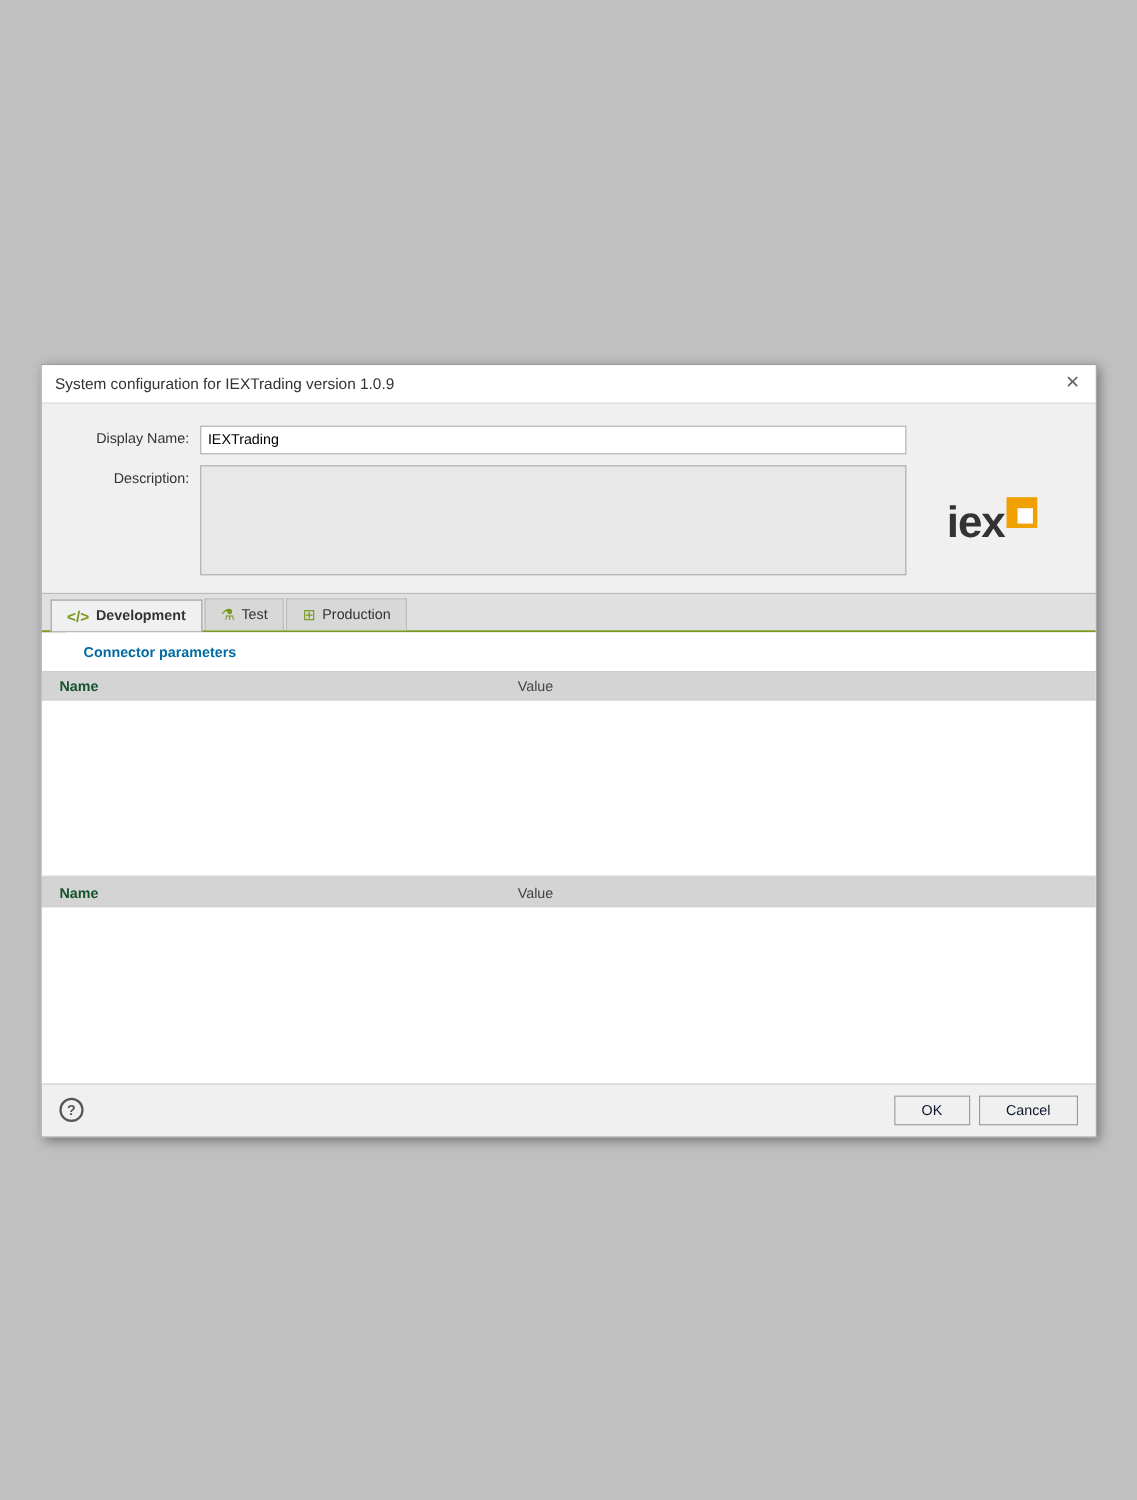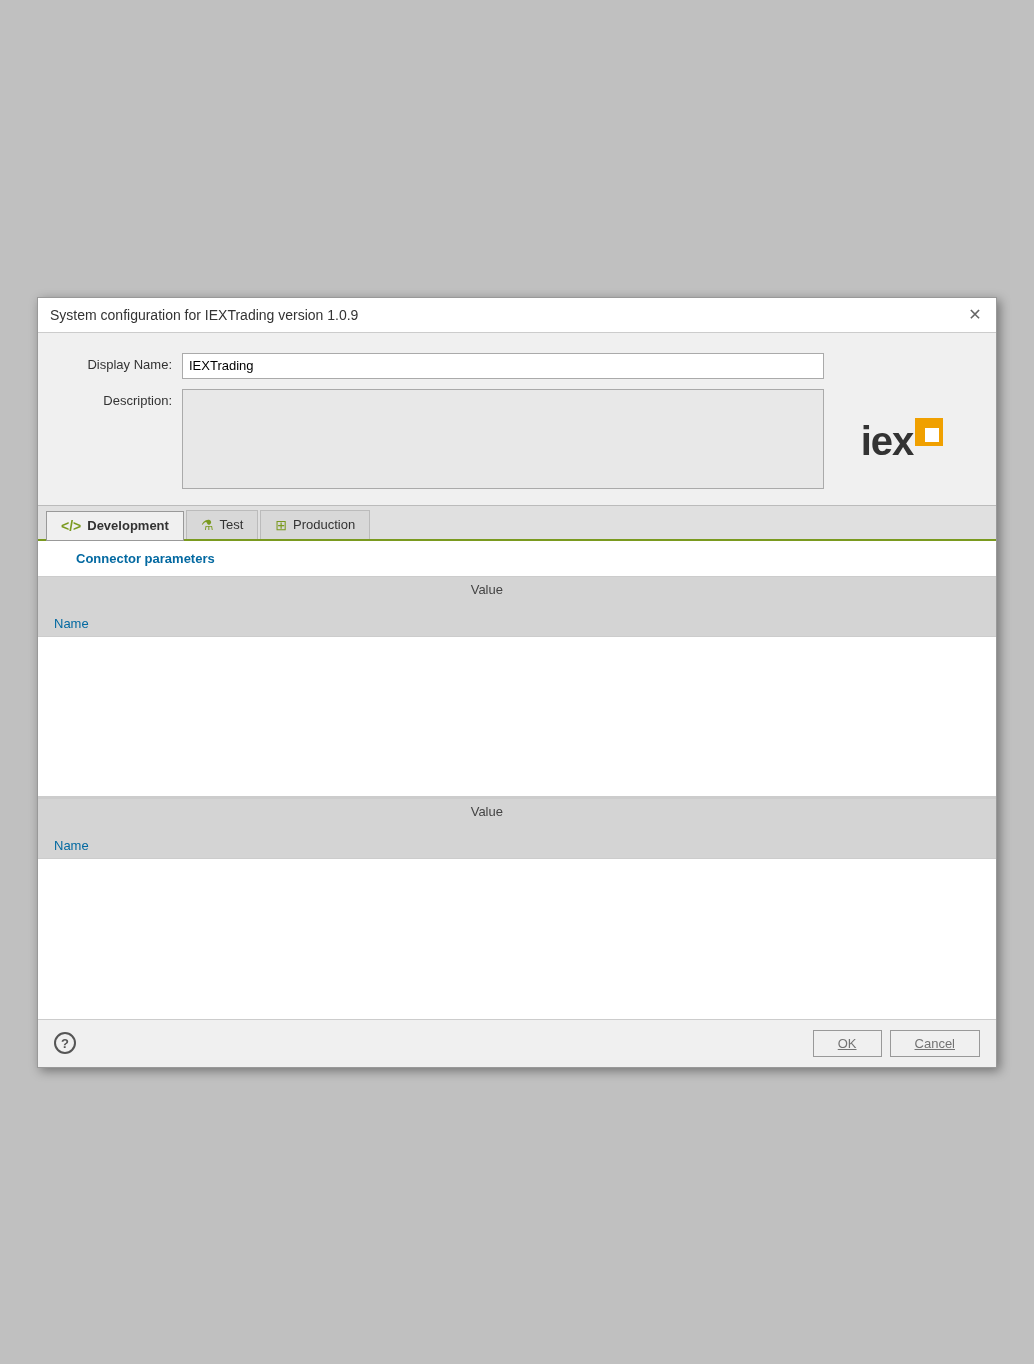--- a/index.html
+++ b/index.html
@@ -206,23 +206,22 @@
     .table-header {
       display: flex;
       background: #d4d4d4;
       padding: 5px 16px;
       border-top: 1px solid #ccc;
       border-bottom: 1px solid #ccc;
     }
 
     .col-name {
       width: 45%;
-      color: #0369a1;
-      font-weight: normal;
-      margin-top: 34px;
+      color: #14532d;
+      font-weight: bold;
     }
 
     .col-value {
       flex: 1;
       color: #444;
       font-weight: normal;
     }
 
     .table-body {
       min-height: 160px;
@@ -316,22 +315,21 @@
       display: flex;
       gap: 8px;
     }
 
     .btn {
       padding: 5px 24px;
       border: 1px solid #999;
       background: #f0f0f0;
       cursor: pointer;
       font-size: 13px;
-      color: #737373;
-      text-decoration: underline;
+      color: #0f172a;
     }
   </style>
 </head>
 <body>
 
 <div class="dialog">
 
   <div class="title-bar">
     <span class="title-bar-text">System configuration for IEXTrading version 1.0.9</span>
     <span class="close-btn">✕</span>

